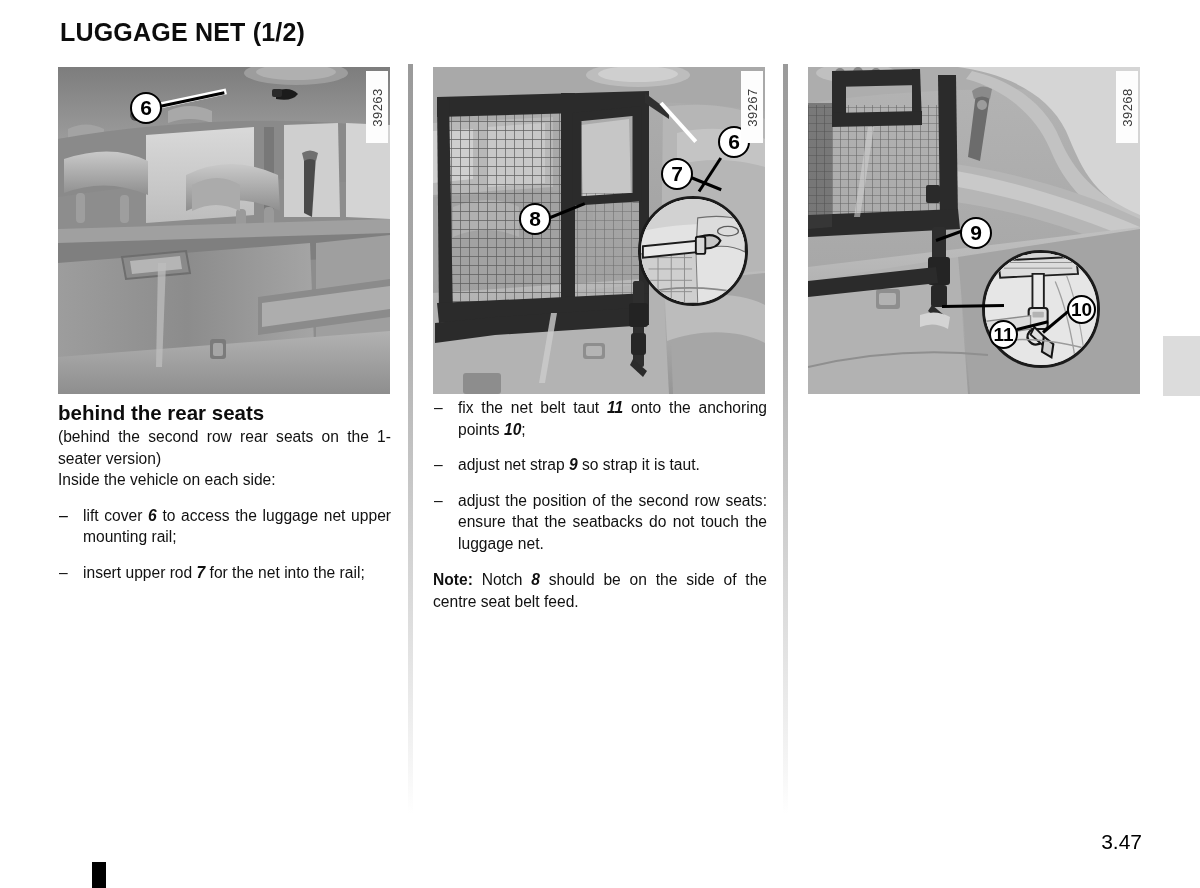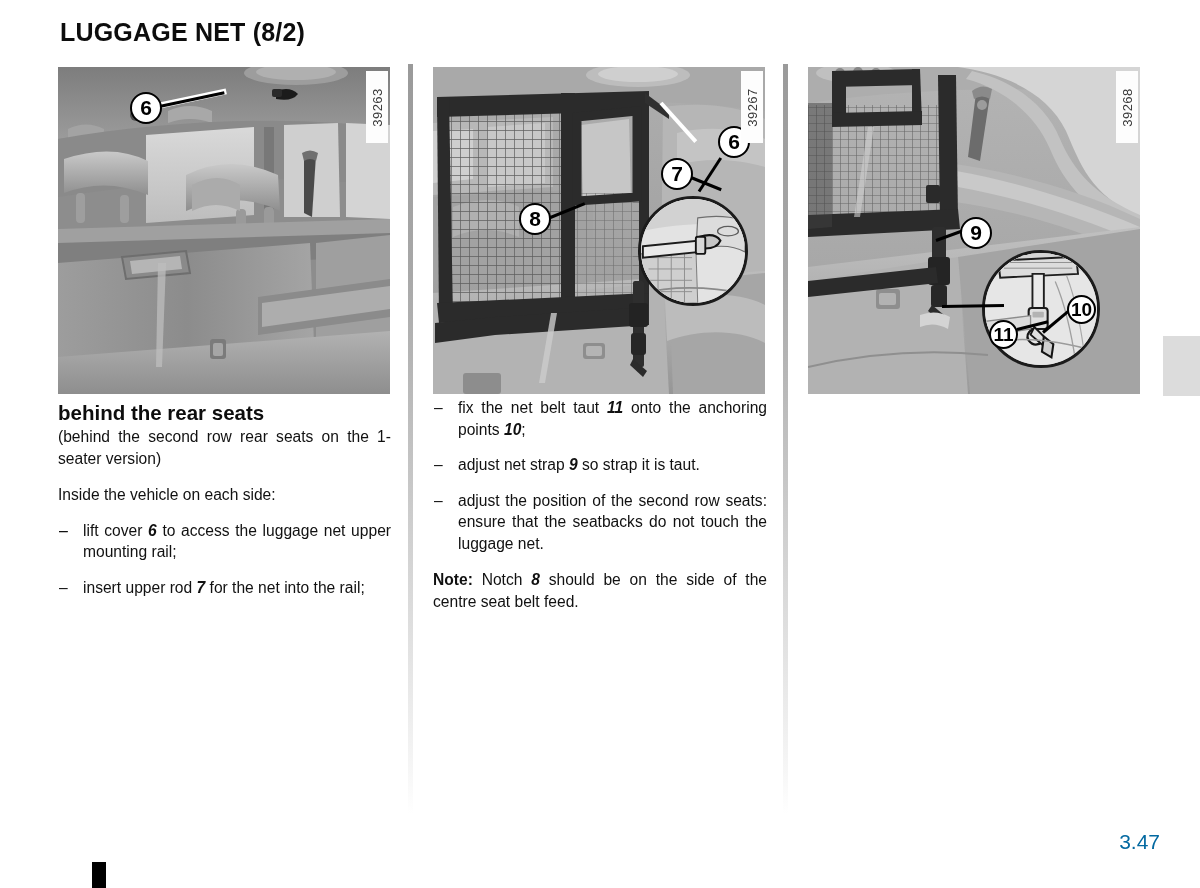--- a/index.html
+++ b/index.html
@@ -134,21 +134,21 @@
     font-size: 20.5px;
     font-weight: bold;
     line-height: 25px;
     margin: 0 0 1px 0;
     color: #0d0d0d;
   }
   .para {
     margin: 0;
     text-align: justify;
   }
-  .para.top-gap  { margin-top: 15px; }
+  .para.top-gap  { }
   .para.no-just  { text-align: left; }
 
   ul.dash-list {
     list-style: none;
     margin: 14px 0 0 0;
     padding: 0;
   }
   ul.dash-list li {
     position: relative;
     padding-left: 25px;
@@ -171,39 +171,39 @@
     left: 1163px;
     top: 336px;
     width: 37px;
     height: 60px;
     background: #dcdcdc;
   }
 
   
   #page-number {
     position: absolute;
-    right: 40px;
+    right: 58px;
     top: 830px;
     font-size: 21px;
     font-weight: normal;
-    color: #0369a1;
+    color: #000000;
   }
   #corner-mark {
     position: absolute;
     left: 92px;
     top: 862px;
     width: 14px;
     height: 26px;
     background: #000000;
   }
 </style>
 </head>
 <body>
 
-<div id="page-title">LUGGAGE NET (8/2)</div>
+<div id="page-title">LUGGAGE NET (1/2)</div>
 
 <div id="divider-1" class="col-divider"></div>
 <div id="divider-2" class="col-divider"></div>
 
 <div id="figure-1" class="figure">
   <svg class="fig-canvas" viewBox="0 0 332 327" preserveAspectRatio="none">
     <defs>
       <linearGradient id="g1roof" x1="0" y1="0" x2="0" y2="1">
         <stop offset="0" stop-color="#7d7d7d"></stop>
           <stop offset="1" stop-color="#9b9b9b"></stop>

